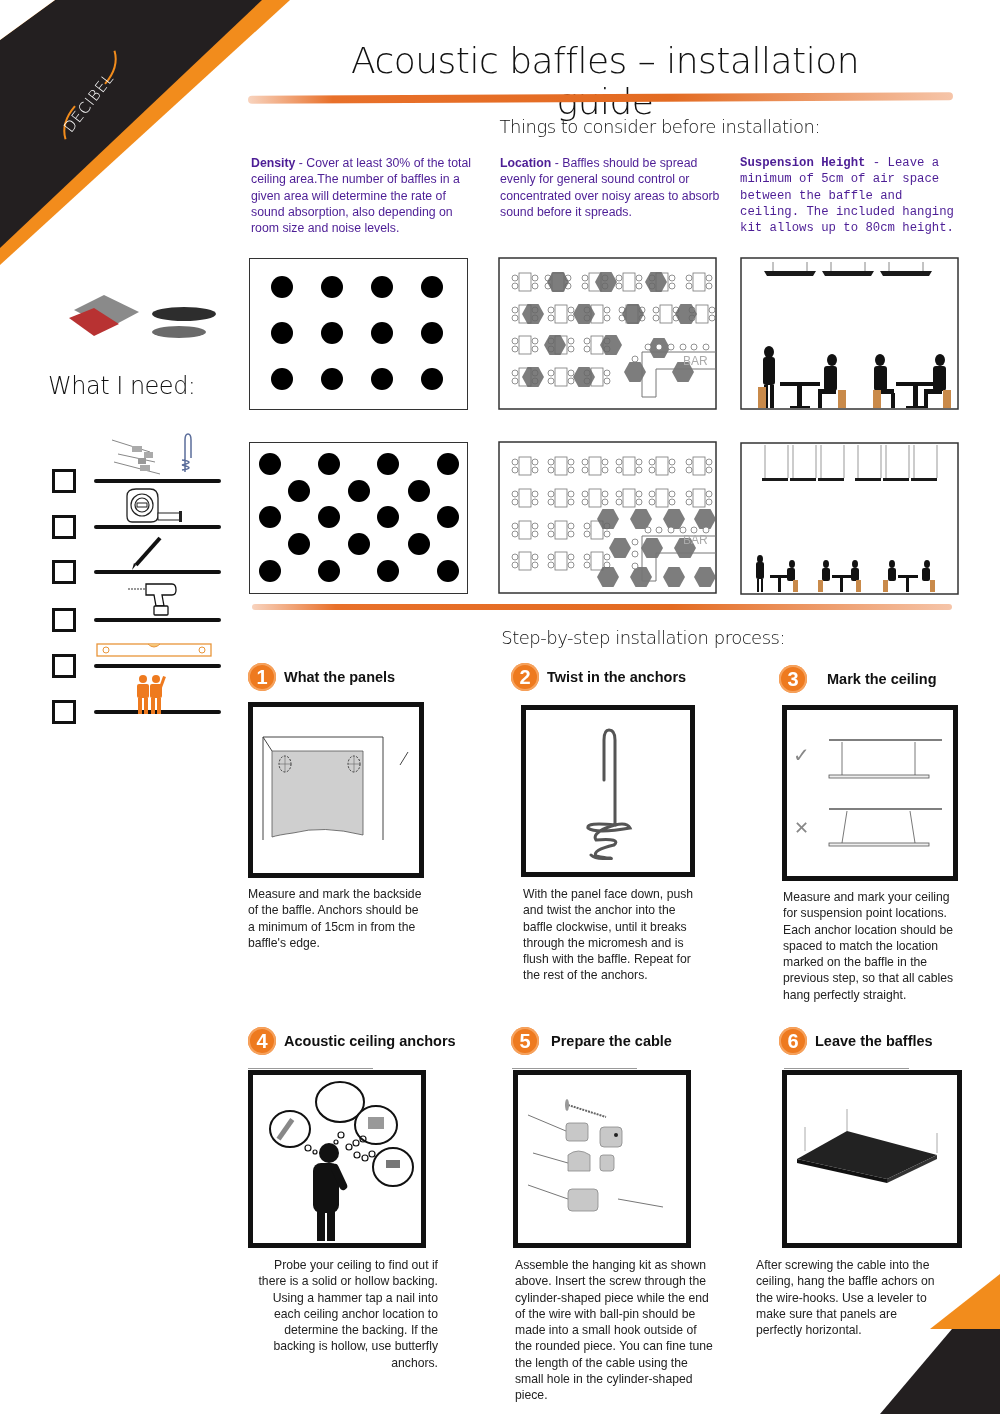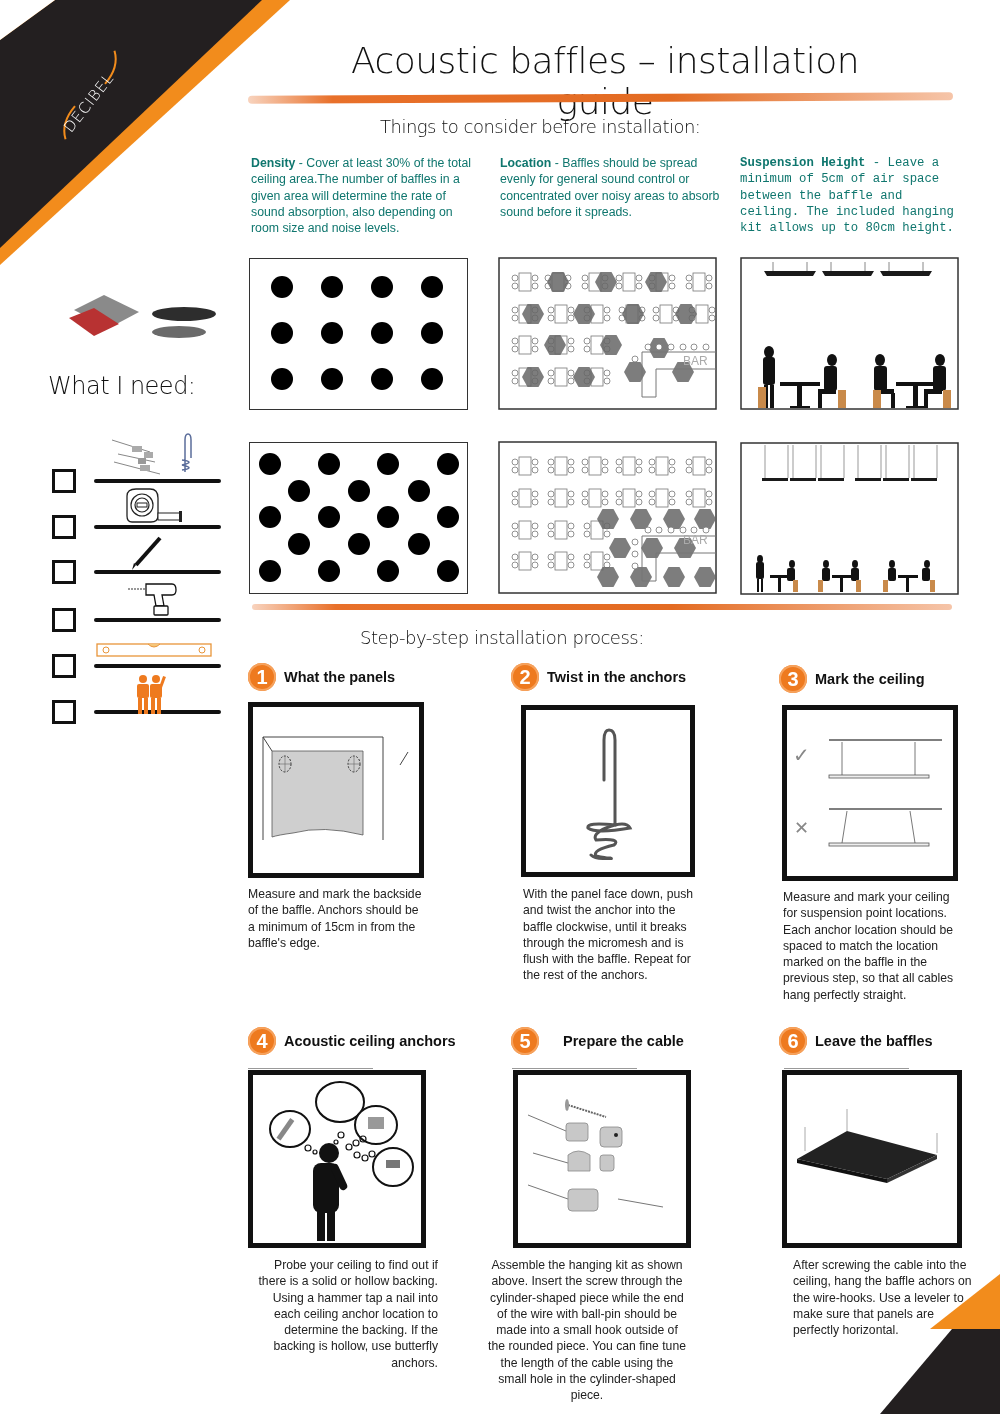--- a/index.html
+++ b/index.html
@@ -9,23 +9,23 @@
   .abs { position: absolute; }
 
   
   .banner-tl { left: 0; top: 0; width: 300px; height: 280px; }
   .banner-br { right: 0; bottom: 0; width: 120px; height: 140px; }
 
   .hand { font-family: "DejaVu Sans", sans-serif; font-weight: 300; letter-spacing: -0.5px; color: #111; }
 
   .title { left: 300px; top: 40px; width: 610px; text-align: center; font-size: 36px; }
   .brush { height: 8px; border-radius: 4px; background: linear-gradient(90deg, rgba(232,110,40,0.3), #e8702a 12%, #e36b22 60%, rgba(232,110,40,0.4)); }
-  .subhead { font-size: 18px; text-align: left; }
-
-  .consider { font-size: 12.3px; line-height: 16.3px; color: #0f766e; }
+  .subhead { font-size: 18px; text-align: right; }
+
+  .consider { font-size: 12.3px; line-height: 16.3px; color: #4c1d95; }
   .consider b { font-weight: bold; }
 
   .frame { border: 1.5px solid #333; background: #fff; }
 
   .dot { position: absolute; width: 22px; height: 22px; border-radius: 50%; background: #000; }
 
   .needs-title { left: 48px; top: 372px; font-size: 24px; }
   .checkbox { position: absolute; width: 24px; height: 24px; border: 3.5px solid #111; background: #fff; }
   .need-line { position: absolute; height: 4px; background: #111; border-radius: 2px; }
 
@@ -393,21 +393,21 @@
 <div class="abs step-head" style="left:248px; top:663px;">
   <span class="step-num">1</span>
   <span class="step-title">What the panels</span>
 </div>
 <div class="abs step-head" style="left:511px; top:663px;">
   <span class="step-num">2</span>
   <span class="step-title">Twist in the anchors</span>
 </div>
 <div class="abs step-head" style="left:779px; top:665px;">
   <span class="step-num">3</span>
-  <span class="step-title" style="margin-left:0;">Mark the ceiling</span>
+  <span class="step-title" style="margin-left:12px;">Mark the ceiling</span>
 </div>
 
 <div class="step-frame" style="left:248px; top:702px; width:176px; height:176px;">
   <svg width="166" height="166" viewBox="0 0 166 166">
     <path d="M10,133 V30 H130 V133" fill="none" stroke="#444" stroke-width="1"></path>
     <line x1="10" y1="30" x2="19" y2="44" stroke="#444"></line>
       <line x1="155" y1="45" x2="147" y2="58" stroke="#444"></line>
     <path d="M19,44 H110 V128 Q70,118 40,126 Q25,128 19,130 Z" fill="#cfcfcf" stroke="#555" stroke-width="0.8"></path>
     <ellipse cx="32" cy="57" rx="6" ry="8" fill="none" stroke="#333" stroke-dasharray="2,1.5"></ellipse>
     <ellipse cx="101" cy="57" rx="6" ry="8" fill="none" stroke="#333" stroke-dasharray="2,1.5"></ellipse>
@@ -442,21 +442,21 @@
 <p class="step-text" style="left:248px; top:886px; width:180px;">Measure and mark the backside of the baffle. Anchors should be a minimum of 15cm in from the baffle's edge.</p>
 <p class="step-text" style="left:523px; top:886px; width:180px;">With the panel face down, push and twist the anchor into the baffle clockwise, until it breaks through the micromesh and is flush with the baffle. Repeat for the rest of the anchors.</p>
 <p class="step-text" style="left:783px; top:889px; width:180px;">Measure and mark your ceiling for suspension point locations. Each anchor location should be spaced to match the location marked on the baffle in the previous step, so that all cables hang perfectly straight.</p>
 
 <div class="abs step-head" style="left:248px; top:1027px;">
   <span class="step-num">4</span>
   <span class="step-title">Acoustic ceiling anchors</span>
 </div>
 <div class="abs step-head" style="left:511px; top:1027px;">
   <span class="step-num">5</span>
-  <span class="step-title" style="margin-left:16px;">Prepare the cable</span>
+  <span class="step-title" style="margin-left:4px;">Prepare the cable</span>
 </div>
 <div class="abs step-head" style="left:779px; top:1027px;">
   <span class="step-num">6</span>
   <span class="step-title">Leave the baffles</span>
 </div>
 <div class="step-rule" style="left:248px; top:1068px; width:125px;"></div>
 <div class="step-rule" style="left:512px; top:1068px; width:125px;"></div>
 <div class="step-rule" style="left:784px; top:1068px; width:125px;"></div>
 
 <div class="step-frame" style="left:248px; top:1070px; width:178px; height:178px;">
@@ -520,14 +520,14 @@
         <line x1="60" y1="34" x2="60" y2="56"></line>
         <line x1="150" y1="58" x2="150" y2="78"></line>
       </g>
     <polygon points="10,84 60,56 150,80 100,104" fill="#222"></polygon>
     <polygon points="10,84 100,104 100,108 10,88" fill="#111"></polygon>
     <polygon points="100,104 150,80 150,84 100,108" fill="#333"></polygon>
   </svg>
 </div>
 
 <p class="step-text" style="left:248px; top:1257px; width:190px;text-align:right;">Probe your ceiling to find out if there is a solid or hollow backing. Using a hammer tap a nail into each ceiling anchor location to determine the backing. If the backing is hollow, use butterfly anchors.</p>
-<p class="step-text" style="left:487px; top:1257px; width:200px;text-align:center;">Assemble the hanging kit as shown above. Insert the screw through the cylinder-shaped piece while the end of the wire with ball-pin should be made into a small hook outside of the rounded piece. You can fine tune the length of the cable using the small hole in the cylinder-shaped piece.</p>
-<p class="step-text" style="left:793px; top:1257px; width:185px;">After screwing the cable into the ceiling, hang the baffle achors on the wire-hooks. Use a leveler to make sure that panels are perfectly horizontal.</p>
+<p class="step-text" style="left:515px; top:1257px; width:200px;">Assemble the hanging kit as shown above. Insert the screw through the cylinder-shaped piece while the end of the wire with ball-pin should be made into a small hook outside of the rounded piece. You can fine tune the length of the cable using the small hole in the cylinder-shaped piece.</p>
+<p class="step-text" style="left:756px; top:1257px; width:185px;">After screwing the cable into the ceiling, hang the baffle achors on the wire-hooks. Use a leveler to make sure that panels are perfectly horizontal.</p>
 
 </body></html>

